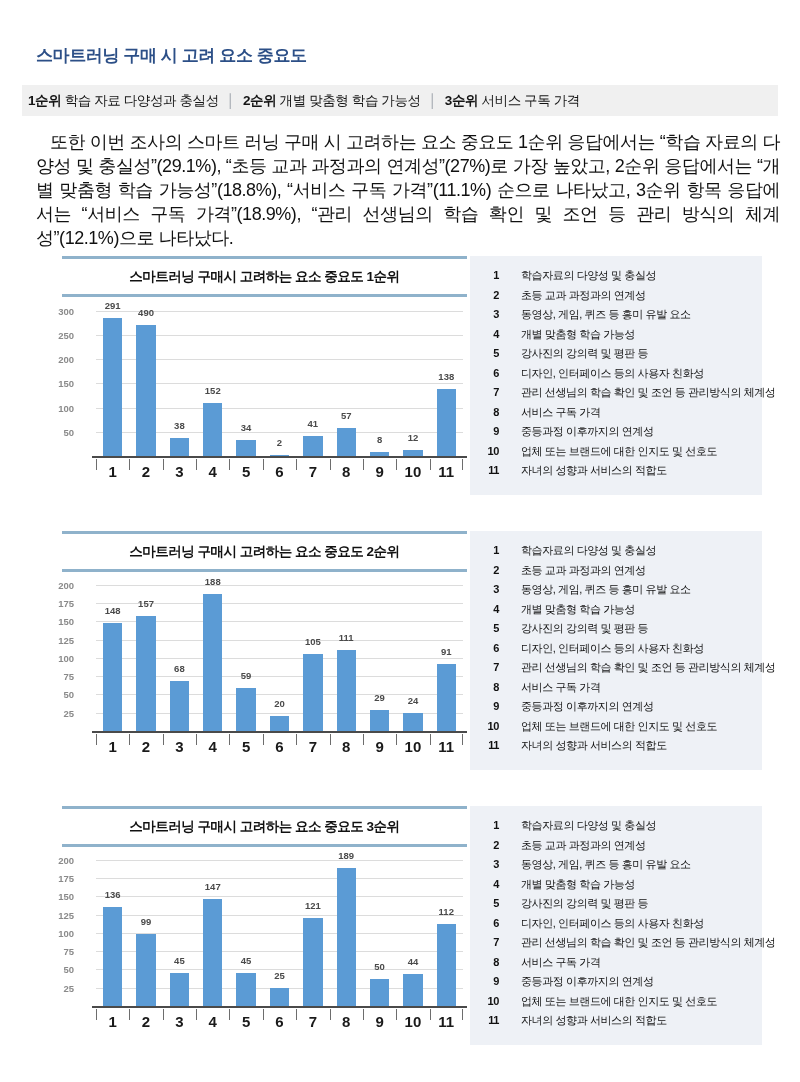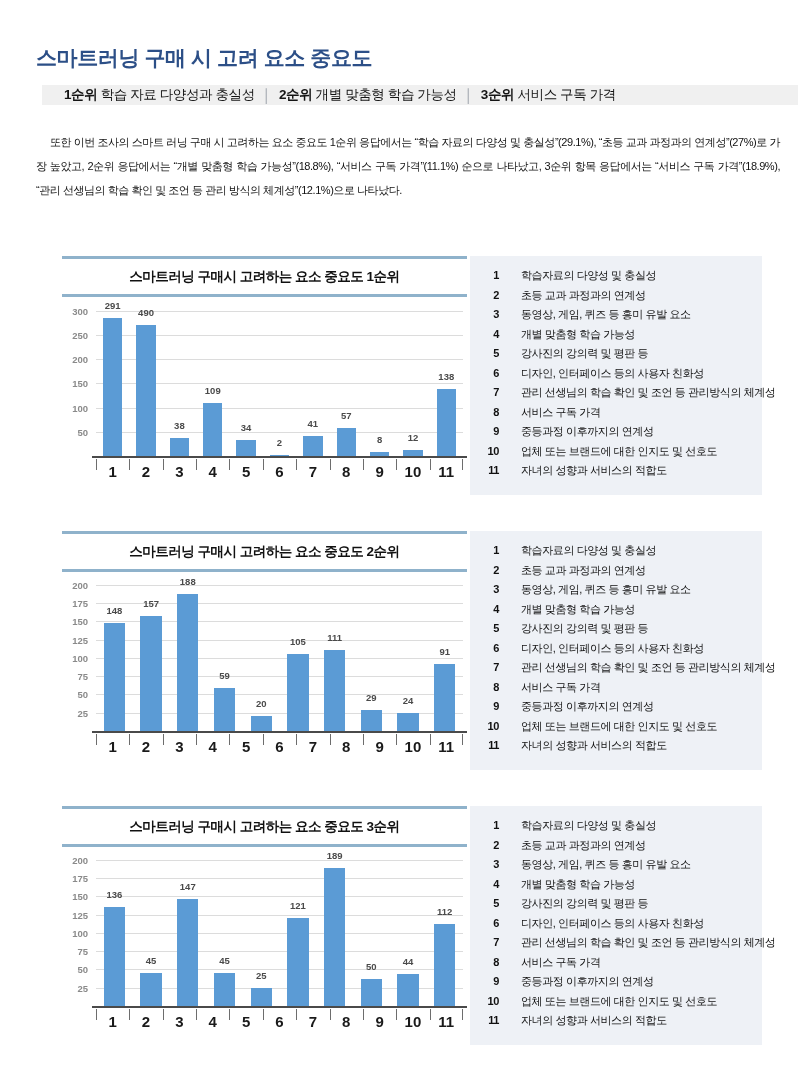--- a/index.html
+++ b/index.html
@@ -19,58 +19,57 @@
     height: 1082px;
     position: relative;
     box-sizing: border-box;
   }
 
   
   .main-title {
     position: absolute;
     left: 36px;
     top: 44px;
-    font-size: 21px;
+    font-size: 17px;
     font-weight: bold;
     color: #2c4f87;
     letter-spacing: -0.4px;
   }
   .subtitle-bar {
     position: absolute;
     left: 22px;
     top: 85px;
     width: 756px;
-    height: 20px;
+    height: 31px;
     background: #f0f0f0;
     display: flex;
     align-items: center;
-    padding-left: 22px;
+    padding-left: 6px;
     box-sizing: border-box;
-    margin-left: 20px;
   }
   .subtitle-seg {
     font-size: 13.5px;
     color: #141414;
     letter-spacing: -0.4px;
     white-space: nowrap;
   }
   .subtitle-seg b { font-weight: bold; }
   .subtitle-sep {
     color: #9aa0a8;
     margin: 0 8px;
     font-size: 13px;
   }
 
   
   .body-para {
     position: absolute;
     left: 36px;
     top: 130px;
     width: 744px;
-    font-size: 11px;
+    font-size: 18px;
     line-height: 24px;
     color: #111111;
     text-align: justify;
     text-indent: 14px;
     letter-spacing: -0.45px;
   }
 
   
   .chart-block {
     position: absolute;
@@ -107,21 +106,21 @@
   }
   .ylabels {
     position: absolute;
     left: 0;
     top: 0;
     width: 32px;
     height: 155px;
   }
   .ylabel {
     position: absolute;
-    right: 6px;
+    right: 20px;
     font-size: 9.5px;
     color: #8a8a8a;
     transform: translateY(-50%);
     white-space: nowrap;
     font-weight: bold;
   }
   .gridwrap {
     position: absolute;
     left: 34px;
     right: 4px;
@@ -280,21 +279,21 @@
             </div>
             <div class="bar-slot">
               <div class="bar-value">490</div>
               <div class="bar" style="height: 130.781px; background: rgb(91, 155, 213);"></div>
             </div>
             <div class="bar-slot">
               <div class="bar-value">38</div>
               <div class="bar" style="height: 18.4062px; background: rgb(91, 155, 213);"></div>
             </div>
             <div class="bar-slot">
-              <div class="bar-value">109</div>
+              <div class="bar-value">152</div>
               <div class="bar" style="height: 52.7969px; background: rgb(91, 155, 213);"></div>
             </div>
             <div class="bar-slot">
               <div class="bar-value">34</div>
               <div class="bar" style="height: 16.4688px; background: rgb(91, 155, 213);"></div>
             </div>
             <div class="bar-slot">
               <div class="bar-value">2</div>
               <div class="bar" style="height: 1px; background: rgb(91, 155, 213);"></div>
             </div>
@@ -413,20 +412,24 @@
         <div class="bars">
             <div class="bar-slot">
               <div class="bar-value">148</div>
               <div class="bar" style="height: 108.208px; background: rgb(91, 155, 213);"></div>
             </div>
             <div class="bar-slot">
               <div class="bar-value">157</div>
               <div class="bar" style="height: 114.788px; background: rgb(91, 155, 213);"></div>
             </div>
             <div class="bar-slot">
+              <div class="bar-value">68</div>
+              <div class="bar" style="height: 49.717px; background: rgb(91, 155, 213);"></div>
+            </div>
+            <div class="bar-slot">
               <div class="bar-value">188</div>
               <div class="bar" style="height: 137.453px; background: rgb(91, 155, 213);"></div>
             </div>
             <div class="bar-slot">
               <div class="bar-value">59</div>
               <div class="bar" style="height: 43.1368px; background: rgb(91, 155, 213);"></div>
             </div>
             <div class="bar-slot">
               <div class="bar-value">20</div>
               <div class="bar" style="height: 14.6226px; background: rgb(91, 155, 213);"></div>
@@ -542,20 +545,24 @@
             <div class="gridline" style="top: 45.3302px;"></div>
             <div class="gridline" style="top: 27.0519px;"></div>
             <div class="gridline" style="top: 8.77358px;"></div>
           </div>
         <div class="bars">
             <div class="bar-slot">
               <div class="bar-value">136</div>
               <div class="bar" style="height: 99.434px; background: rgb(91, 155, 213);"></div>
             </div>
             <div class="bar-slot">
+              <div class="bar-value">99</div>
+              <div class="bar" style="height: 72.3821px; background: rgb(91, 155, 213);"></div>
+            </div>
+            <div class="bar-slot">
               <div class="bar-value">45</div>
               <div class="bar" style="height: 32.9009px; background: rgb(91, 155, 213);"></div>
             </div>
             <div class="bar-slot">
               <div class="bar-value">147</div>
               <div class="bar" style="height: 107.476px; background: rgb(91, 155, 213);"></div>
             </div>
             <div class="bar-slot">
               <div class="bar-value">45</div>
               <div class="bar" style="height: 32.9009px; background: rgb(91, 155, 213);"></div>

